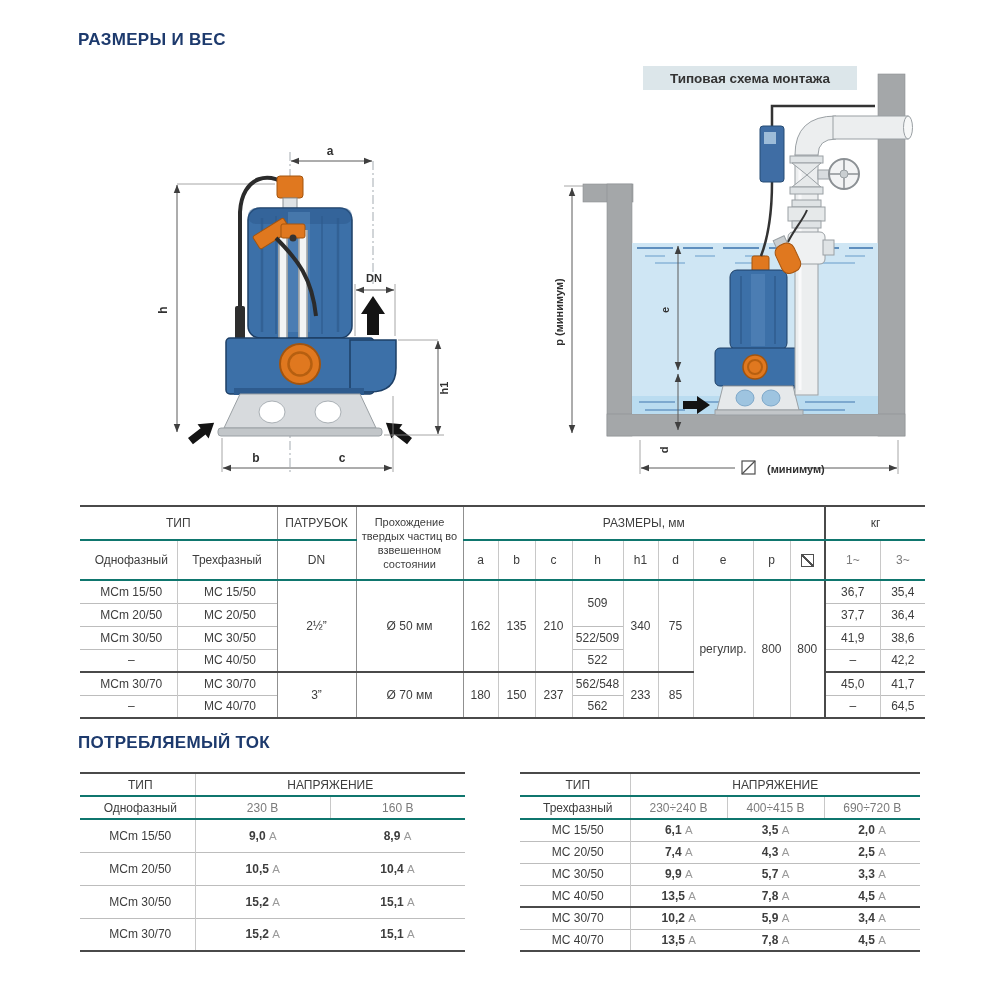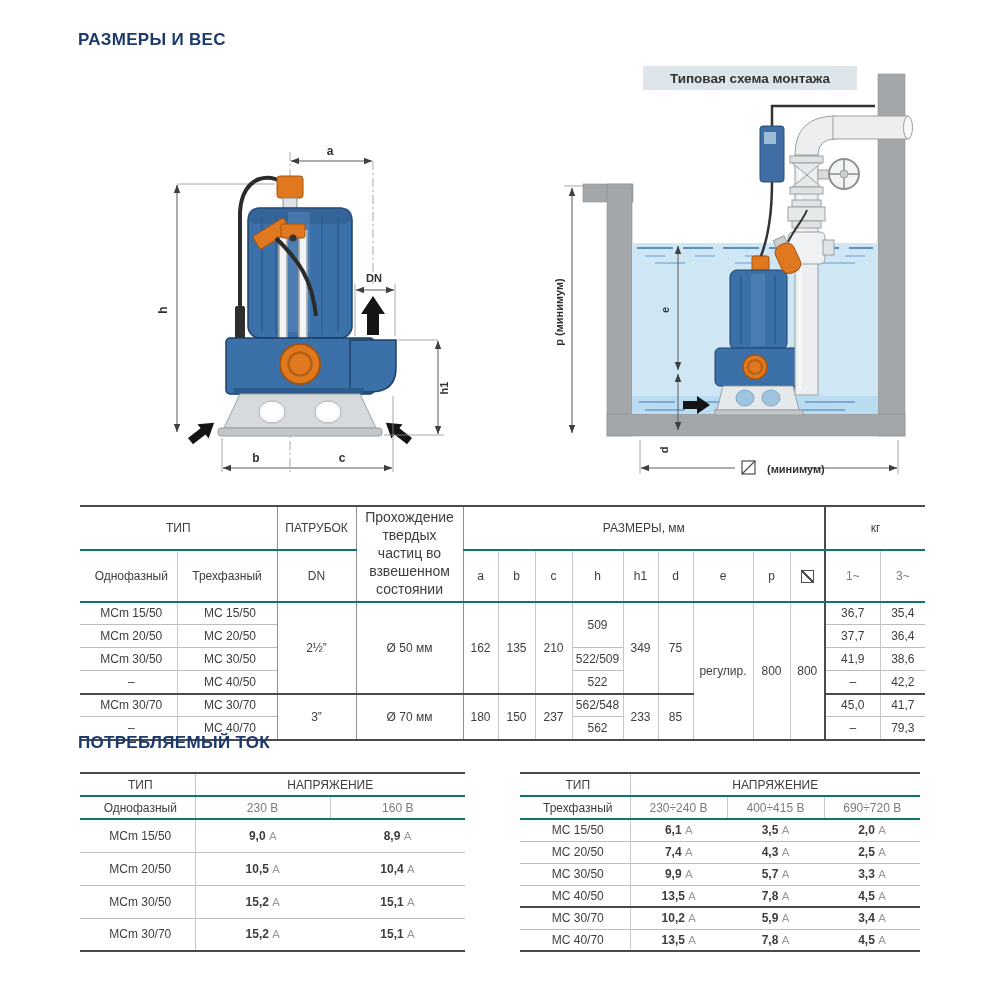--- a/index.html
+++ b/index.html
@@ -19,21 +19,21 @@
   .tbl th,.tbl td{padding:2px 3px;text-align:center;vertical-align:middle;font-weight:normal;overflow:hidden;}
   .tbl thead th{border-bottom:2px solid #0f766e;}
   .tbl tbody td{border-top:1px solid #bdbdbd;}
   .tbl tbody tr.group-start td{border-top:2px solid #4a4a4a;}
   .v-light{border-left:1px solid #c8c8c8;}
   .v-mid{border-left:1px solid #909090;margin-left:32px;}
   .v-dark{border-left:2px solid #4a4a4a;}
   .b{font-weight:bold;}
   .left{text-align:center;padding-left:9px !important;}
   .muted{color:#7b7b7b;}
-  .small-head{font-size:14px;line-height:1.28;}
+  .small-head{font-size:11px;line-height:1.28;}
   .unit{color:#9a9a9a;font-weight:normal;font-size:11.5px;}
   #dimTable{left:80px;top:505px;width:845px;}
   #dimTable thead tr:first-child th{height:28px;}
   #dimTable thead tr:last-child th{height:34px;}
   #dimTable tbody tr{height:23px;}
   #curSingle{left:80px;top:772px;width:385px;}
   #curThree{left:520px;top:772px;width:400px;}
   #curSingle thead tr,#curThree thead tr{height:23px;}
   #curSingle tbody tr{height:33px;}
   #curThree tbody tr{height:22px;}
@@ -291,21 +291,21 @@
     <tbody>
       <tr>
         <td class="b left">MCm 15/50</td>
         <td class="b left v-light">MC 15/50</td>
         <td rowspan="4" class="v-mid b">2½”</td>
         <td rowspan="4" class="v-mid">Ø 50 мм</td>
         <td rowspan="4" class="v-mid">162</td>
         <td rowspan="4" class="v-light">135</td>
         <td rowspan="4" class="v-light">210</td>
         <td rowspan="2" class="v-light">509</td>
-        <td rowspan="4" class="v-light">349</td>
+        <td rowspan="4" class="v-light">340</td>
         <td rowspan="4" class="v-light">75</td>
         <td rowspan="6" class="v-light">регулир.</td>
         <td rowspan="6" class="v-light">800</td>
         <td rowspan="6" class="v-light">800</td>
         <td class="v-dark b">36,7</td>
         <td class="v-light b">35,4</td>
       </tr>
       <tr>
         <td class="b left">MCm 20/50</td>
         <td class="b left v-light">MC 20/50</td>
@@ -338,21 +338,21 @@
         <td rowspan="2" class="v-light">233</td>
         <td rowspan="2" class="v-light">85</td>
         <td class="v-dark b">45,0</td>
         <td class="v-light b">41,7</td>
       </tr>
       <tr>
         <td class="b left">–</td>
         <td class="b left v-light">MC 40/70</td>
         <td class="v-light">562</td>
         <td class="v-dark b">–</td>
-        <td class="v-light b">79,3</td>
+        <td class="v-light b">64,5</td>
       </tr>
     </tbody>
   </table>
 
   <div id="title2" class="sec-title">ПОТРЕБЛЯЕМЫЙ ТОК</div>
 
   <table id="curSingle" class="tbl">
     <colgroup>
         <col style="width:115px">
         <col style="width:135px">

